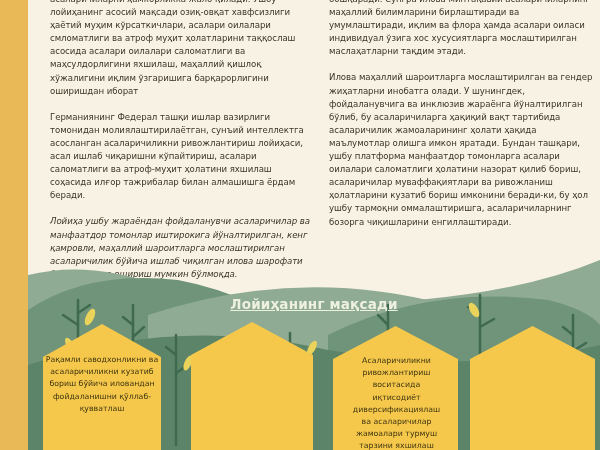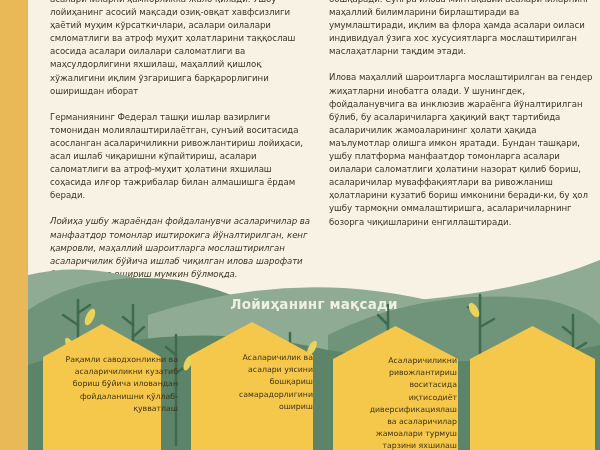--- a/index.html
+++ b/index.html
@@ -23,43 +23,43 @@
   .col.left { left: 22px; width: 262px; }
   .col.right { left: 301px; width: 268px; }
   .col p { margin: 0 0 13px 0; }
   .col p.italic { font-style: italic; }
 
   .scene { position: absolute; left: 0; top: 255px; width: 572px; height: 195px; }
   .scene svg { position: absolute; left: 0; top: 0; }
 
   .goal-title {
     position: absolute; left: 0; width: 572px; top: 296px; text-align: center;
-    color: #eef1e0; font-weight: bold; font-size: 13.5px; letter-spacing: 0.2px;
+    color: #eef1e0; font-weight: bold; font-size: 13.5px; letter-spacing: 0.2px; text-decoration: underline;
   }
   .hex {
     position: absolute; width: 118px; height: 150px;
     background: #f5c84c;
     clip-path: polygon(50% 0%, 100% 22%, 100% 100%, 0% 100%, 0% 22%);
     border-radius: 10px;
   }
   .hex-text {
-    position: absolute; text-align: right; color: #3e3410;
-    font-size: 7.8px; line-height: 12.2px; margin-left: 12px;
+    position: absolute; text-align: center; color: #3e3410;
+    font-size: 7.8px; line-height: 12.2px;
   }
 </style>
 </head>
 <body>
 
 <div class="side-band"></div>
 
 <div class="page">
 
   <div class="col left">
     <p>асаларичиларни ҳамкорликка жалб қилади. Ушбу лойиҳанинг асосий мақсади озиқ-овқат хавфсизлиги ҳаётий муҳим кўрсаткичлари, асалари оилалари смломатлиги ва атроф муҳит ҳолатларини таққослаш асосида асалари оилалари саломатлиги ва маҳсулдорлигини яхшилаш, маҳаллий қишлоқ хўжалигини иқлим ўзгаришига барқарорлигини оширишдан иборат</p>
-    <p>Германиянинг Федерал ташқи ишлар вазирлиги томонидан молиялаштирилаётган, сунъий воситасида асосланган асаларичиликни ривожлантириш лойиҳаси, асал ишлаб чиқаришни кўпайтириш, асалари саломатлиги ва атроф-муҳит ҳолатини яхшилаш соҳасида илғор тажрибалар билан алмашишга ёрдам беради.</p>
+    <p>Германиянинг Федерал ташқи ишлар вазирлиги томонидан молиялаштирилаётган, сунъий интеллектга асосланган асаларичиликни ривожлантириш лойиҳаси, асал ишлаб чиқаришни кўпайтириш, асалари саломатлиги ва атроф-муҳит ҳолатини яхшилаш соҳасида илғор тажрибалар билан алмашишга ёрдам беради.</p>
     <p class="italic">Лойиҳа ушбу жараёндан фойдаланувчи асаларичилар ва манфаатдор томонлар иштирокига йўналтирилган, кенг қамровли, маҳаллий шароитларга мослаштирилган асаларичилик бўйича ишлаб чиқилган илова шарофати билан амалга ошириш мумкин бўлмоқда.</p>
   </div>
 
   <div class="col right">
     <p>бошқаради. Сўнгра илова минтақавий асаларичиларнинг маҳаллий билимларини бирлаштиради ва умумлаштиради, иқлим ва флора ҳамда асалари оиласи индивидуал ўзига хос хусусиятларга мослаштирилган маслаҳатларни тақдим этади.</p>
     <p>Илова маҳаллий шароитларга мослаштирилган ва гендер жиҳатларни инобатга олади. У шунингдек, фойдаланувчига ва инклюзив жараёнга йўналтирилган бўлиб, бу асаларичиларга ҳақиқий вақт тартибида асаларичилик жамоаларининг ҳолати ҳақида маълумотлар олишга имкон яратади. Бундан ташқари, ушбу платформа манфаатдор томонларга асалари оилалари саломатлиги ҳолатини назорат қилиб бориш, асаларичилар муваффақиятлари ва ривожланиш ҳолатларини кузатиб бориш имконини беради-ки, бу ҳол ушбу тармоқни оммалаштиришга, асаларичиларнинг бозорга чиқишларини енгиллаштиради.</p>
   </div>
 
   <div class="scene">
     <svg width="572" height="195" viewBox="0 0 572 195">
@@ -111,20 +111,19 @@
       </g>
     </svg>
   </div>
 
   <div class="goal-title">Лойиҳанинг мақсади</div>
 
   <div class="hex" style="left:15px; top:324px;"></div>
   <div class="hex-text" style="left:10px; top:354px; width:128px;">Рақамли саводхонликни ва асаларичиликни кузатиб бориш бўйича иловандан фойдаланишни қўллаб-қувватлаш</div>
 
   <div class="hex" style="left:163px; top:322px; width:122px;"></div>
-  <div class="hex-text" style="left:178px; top:352px; width:95px;">Асаларичилик ва асалари уясини бошқариш самарадорлигини ошириш</div>
 
   <div class="hex" style="left:305px; top:326px; width:125px;"></div>
   <div class="hex-text" style="left:320px; top:355px; width:97px;">Асаларичиликни ривожлантириш воситасида иқтисодиёт диверсификациялаш ва асаларичилар жамоалари турмуш тарзини яхшилаш</div>
 
   <div class="hex" style="left:442px; top:326px; width:125px;"></div>
 
 </div>
 
 </body></html>

